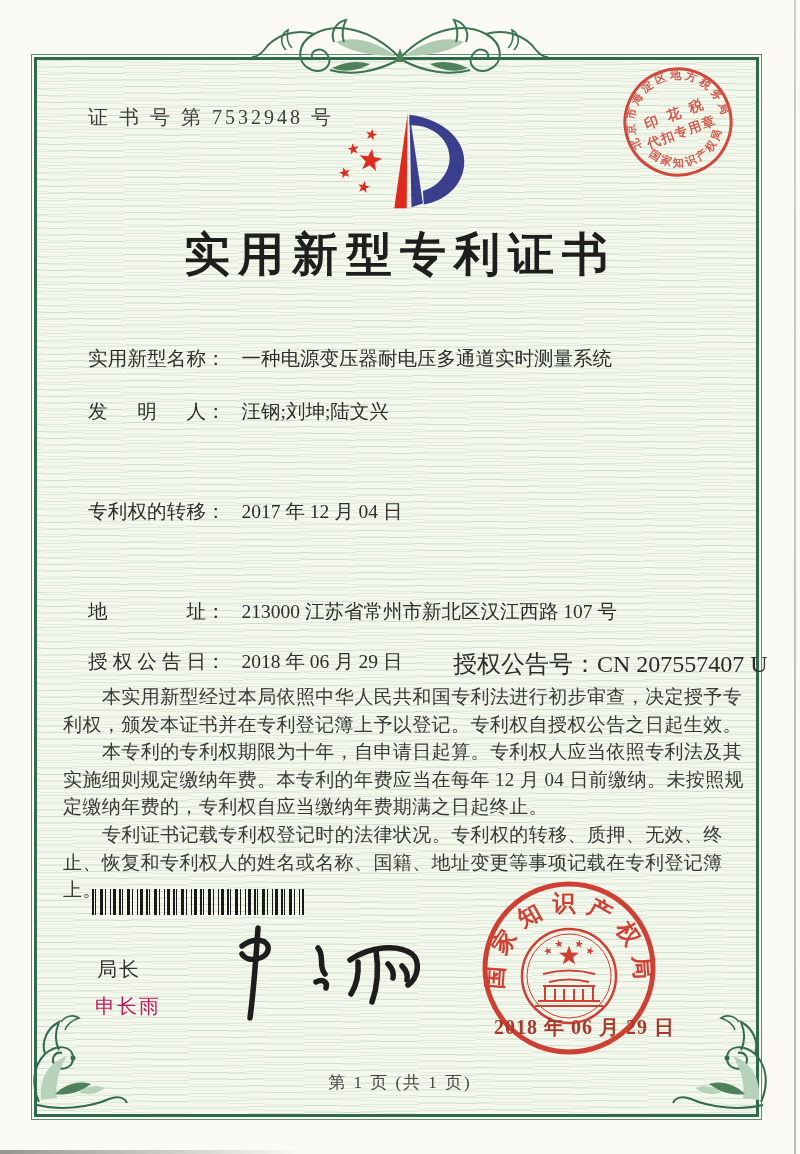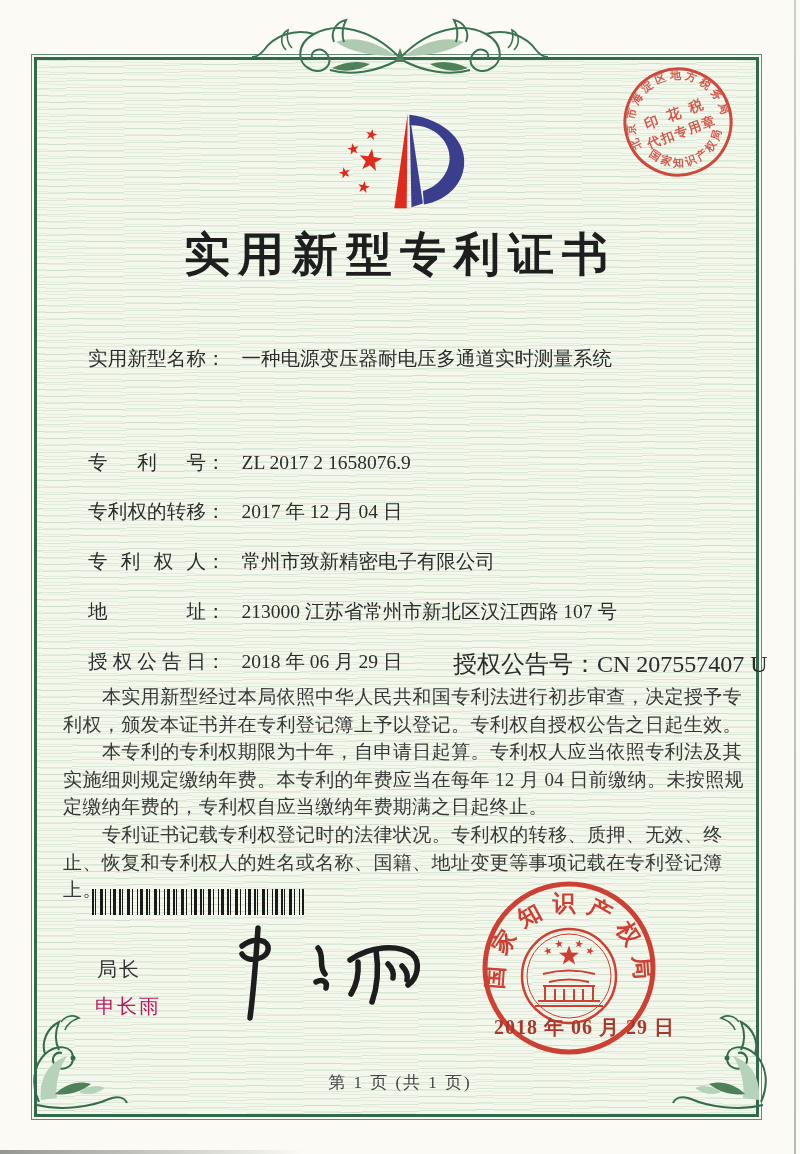--- a/index.html
+++ b/index.html
@@ -94,20 +94,21 @@
         <circle cx="52" cy="54" r="2.5" fill="#336c4c"></circle>
         <path d="M40,18 C44,12 52,10 58,14 C52,16 46,20 44,26" stroke="#336c4c" stroke-width="1.6" fill="none"></path>
       </g>
     </defs>
     <use href="#cornerFl"></use>
   </svg>
   <svg class="corner-fl br" viewBox="0 0 115 115">
     <use href="#cornerFl" transform="translate(115,0) scale(-1,1)"></use>
   </svg>
 
+  <div class="cert-no">证 书 号 第 7532948 号</div>
 
   <svg class="logo" viewBox="0 0 160 130">
     <defs>
       <path id="star" d="M0,-10 L2.35,-3.24 L9.51,-3.09 L3.8,1.24 L5.88,8.09 L0,4 L-5.88,8.09 L-3.8,1.24 L-9.51,-3.09 L-2.35,-3.24 Z"></path>
     </defs>
     <g fill="#df2b1e">
       <use href="#star" transform="translate(50,26) scale(0.62) rotate(12)"></use>
       <use href="#star" transform="translate(31,41) scale(0.62) rotate(-10)"></use>
       <use href="#star" transform="translate(49,53) scale(1.25) rotate(8)"></use>
       <use href="#star" transform="translate(22,66) scale(0.62) rotate(-14)"></use>
@@ -116,28 +117,25 @@
     <polygon points="88,4 74,103 87,103" fill="#df2b1e"></polygon>
     <polygon points="90,4 92,102 104,98" fill="#3a3e8d"></polygon>
     <path d="M90,5 C128,10 151,34 147,60 C143,86 119,97 105,99 L104,85 C121,80 131,66 132,52 C133,32 115,15 90,16 Z" fill="#3a3e8d"></path>
   </svg>
 
   <div class="title">实用新型专利证书</div>
 
   <div class="row" style="top:345px">
     <span class="lab">实用新型名称</span><span>：</span><span class="val">一种电源变压器耐电压多通道实时测量系统</span>
   </div>
-  <div class="row" style="top:449px">
-    <span class="lab">专利号</span><span>：</span><span class="val">ZL 2017 2 1658076.9</span>
+  <div class="row" style="top:398px">
+    <span class="lab">发明人</span><span>：</span><span class="val">汪钢;刘坤;陆文兴</span>
   </div>
   <div class="row" style="top:498px">
     <span class="lab">专利权的转移</span><span>：</span><span class="val">2017 年 12 月 04 日</span>
-  </div>
-  <div class="row" style="top:548px">
-    <span class="lab">专利权人</span><span>：</span><span class="val">常州市致新精密电子有限公司</span>
   </div>
   <div class="row" style="top:598px">
     <span class="lab">地址</span><span>：</span><span class="val">213000 江苏省常州市新北区汉江西路 107 号</span>
   </div>
   <div class="row" style="top:648px">
     <span class="lab">授权公告日</span><span>：</span><span class="val">2018 年 06 月 29 日</span>
   </div>
   <div class="row-r" style="top:648px">
     <span>授权公告号</span><span>：</span><span class="val">CN 207557407 U</span>
   </div>

